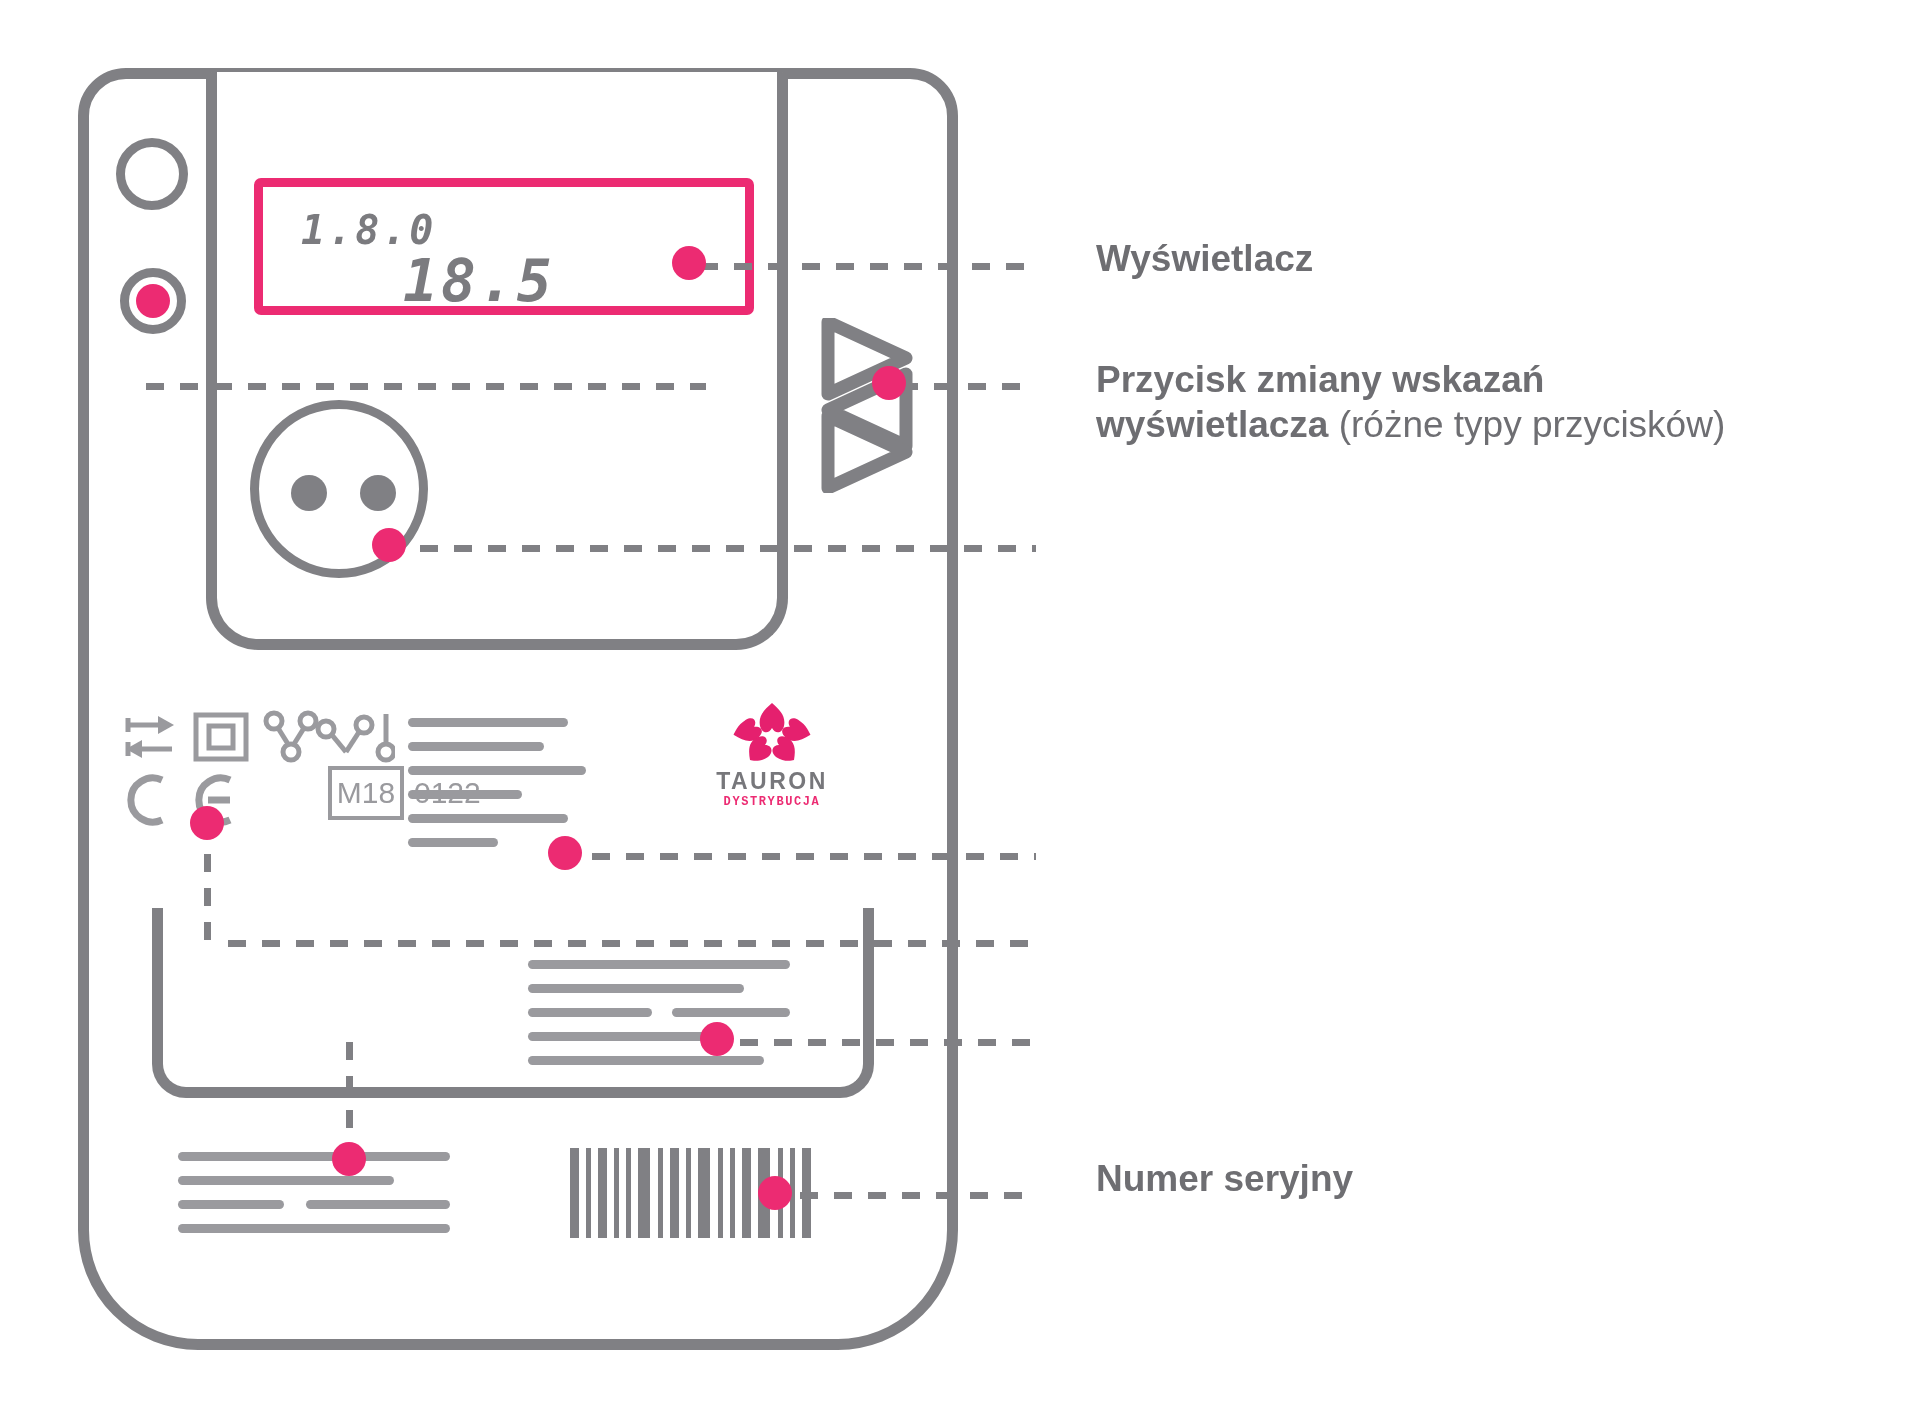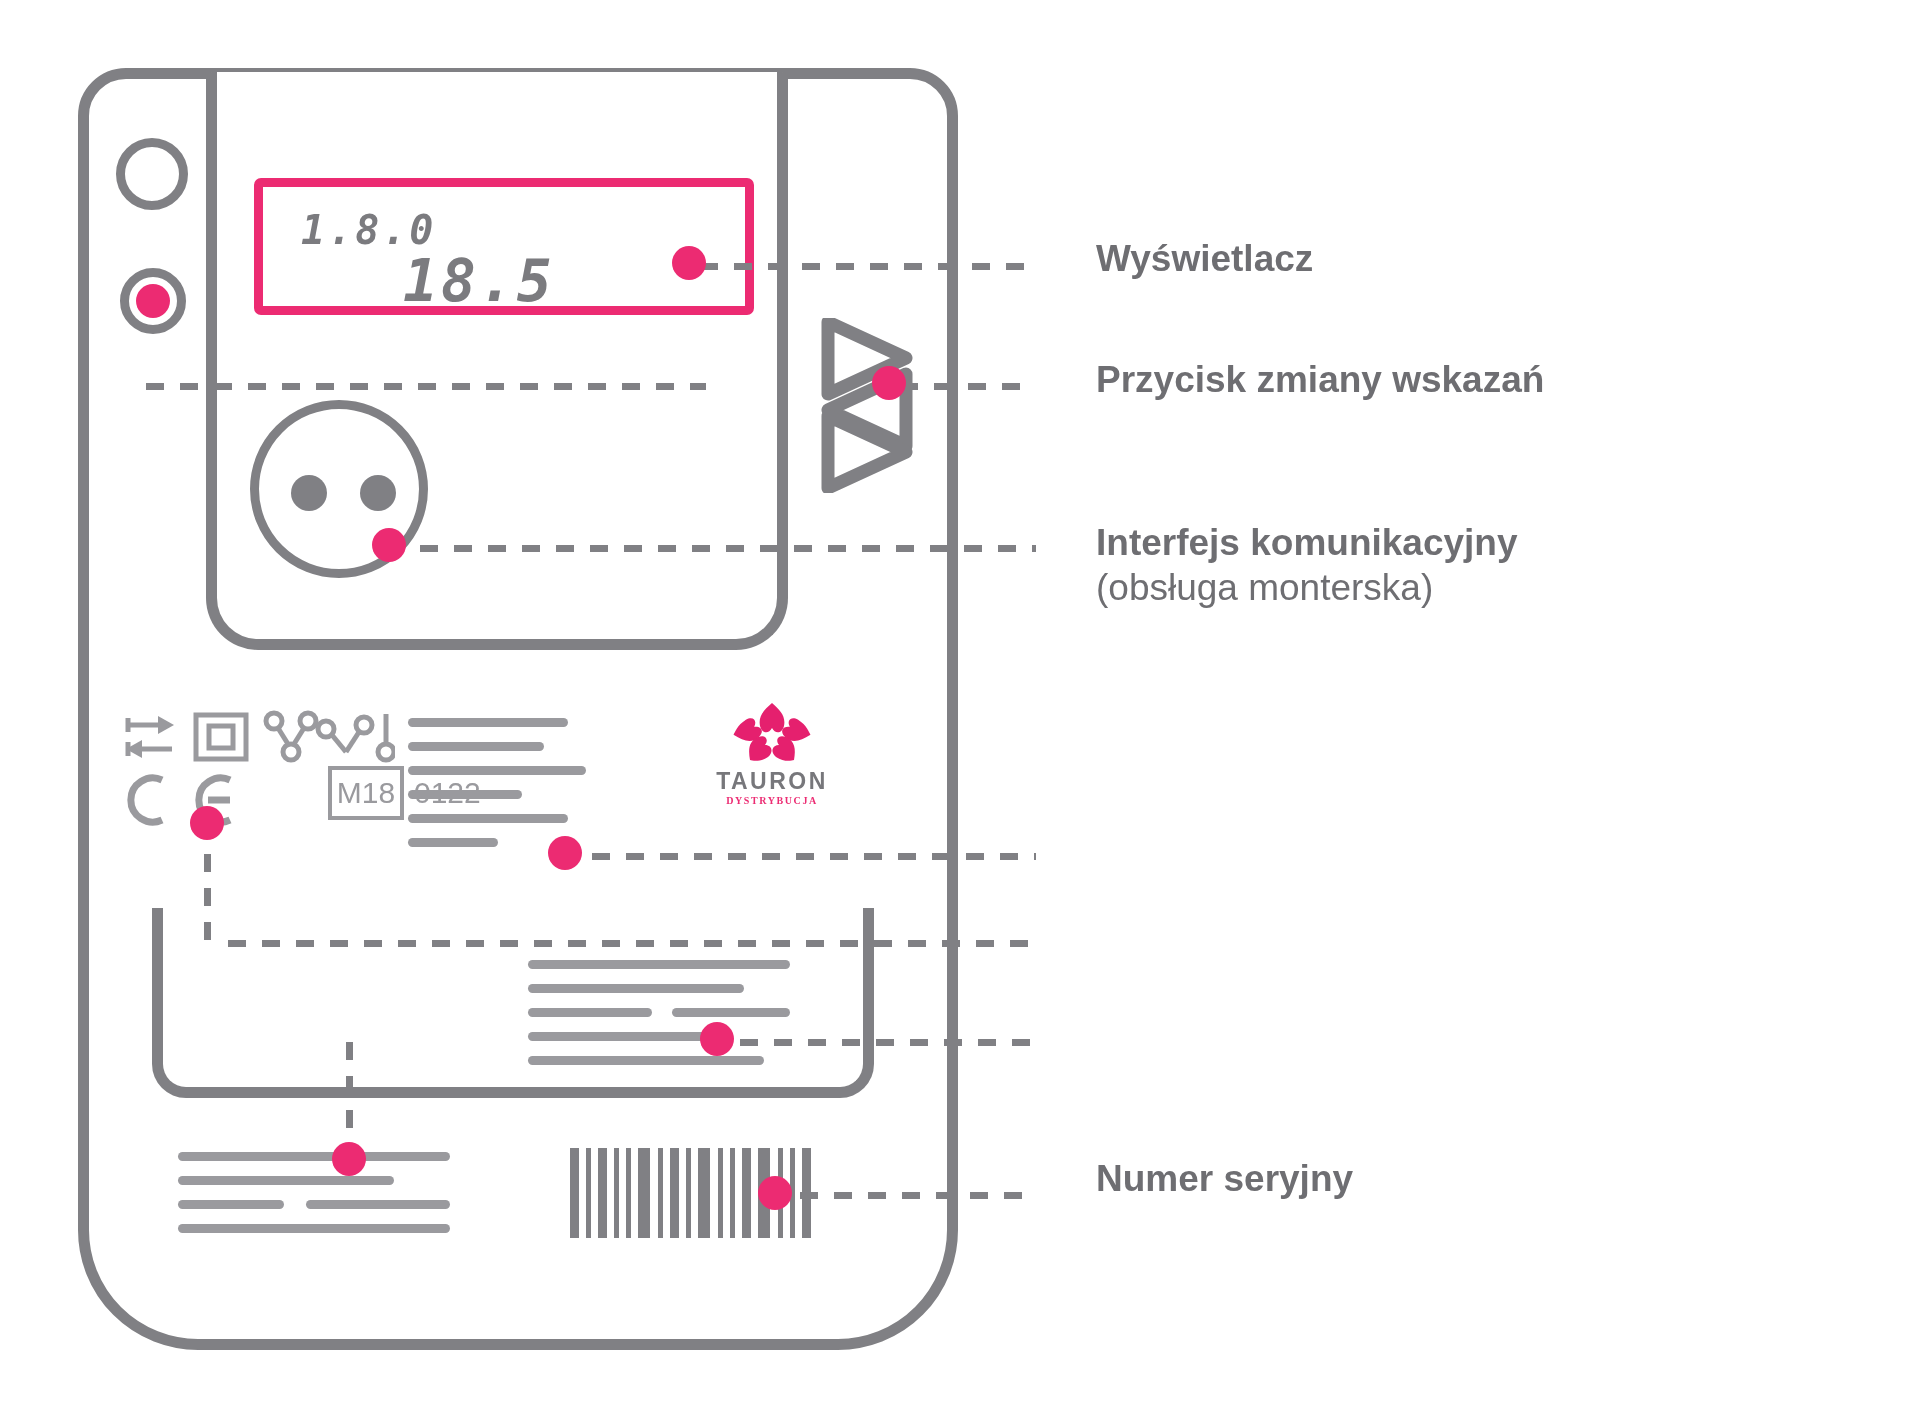--- a/index.html
+++ b/index.html
@@ -83,22 +83,22 @@
     font-size:30px; color:#9a9a9e; font-family:"Liberation Sans", sans-serif;
   }
 
   
   .tauron{ position:absolute; left:707px; top:700px; width:130px; text-align:center; }
   .tauron-name{
     font-size:23px; font-weight:700; color:#77777b; letter-spacing:2.5px;
     font-family:"Liberation Sans", sans-serif; margin-top:2px;
   }
   .tauron-sub{
-    font-size:10px; font-weight:700; color:#ec2b72; letter-spacing:1.6px;
-    font-family:Liberation Serif, serif;
+    font-size:12px; font-weight:700; color:#ec2b72; letter-spacing:1.6px;
+    font-family:Liberation Mono, monospace;
   }
 
   
   .cover{
     position:absolute; left:152px; top:908px; width:722px; height:190px;
     border:11px solid #808084; border-top:none;
     border-radius:0 0 34px 34px;
   }
 
   
@@ -284,26 +284,23 @@
 
   <div class="lead-h" style="left:800px; top:1192px; width:236px;"></div>
   <div class="dot" style="left:758px; top:1176px;"></div>
 
   <div class="callout" style="top:236px;">
     <div class="ln">Wyświetlacz</div>
   </div>
 
   <div class="callout" style="top:357px;">
     <div class="ln">Przycisk zmiany wskazań</div>
-  </div>
-
-  <div class="callout" style="top:520px;">
-    <div class="ln">Interfejs komunikacyjny</div>
-    <div class="ln regline">(obsługa monterska)</div>
-  </div>
+    <div class="ln"><span>wyświetlacza </span><span class="reg">(różne typy przycisków)</span></div>
+  </div>
+
 
 
 
 
   <div class="callout" style="top:1156px;">
     <div class="ln">Numer seryjny</div>
   </div>
 
 </div>
 

